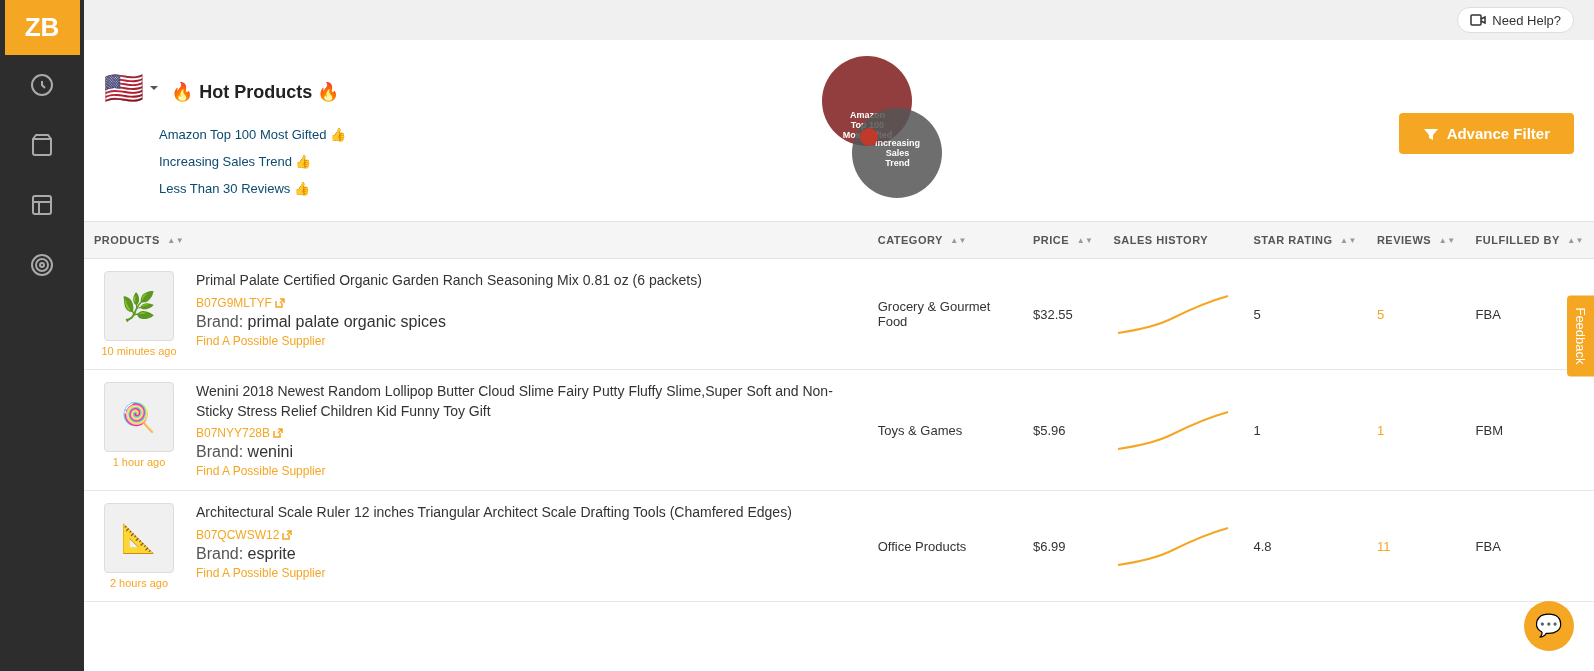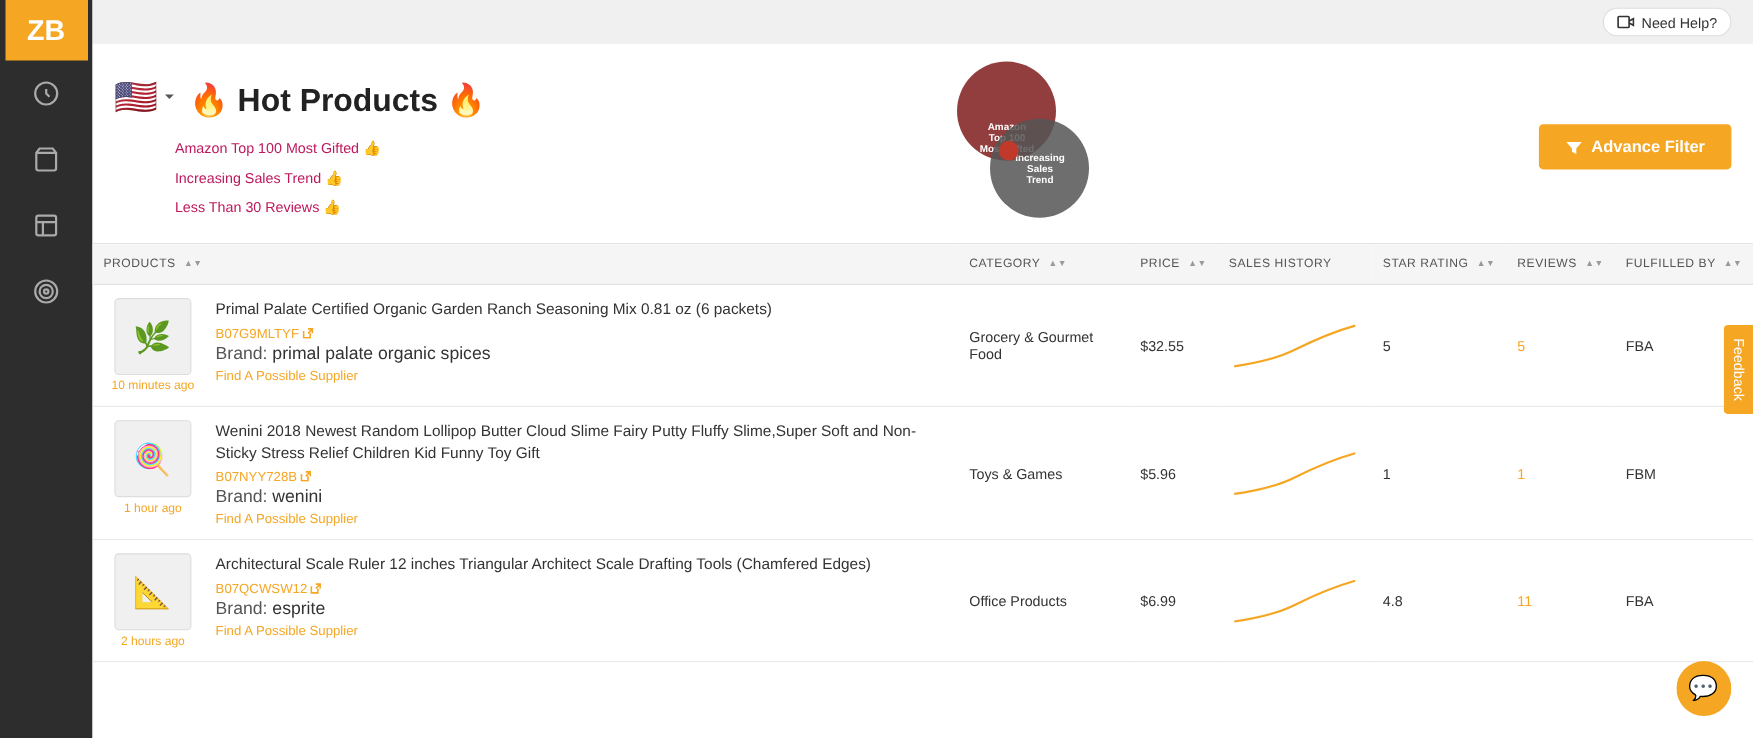--- a/index.html
+++ b/index.html
@@ -78,32 +78,32 @@
     }
     .header-left {}
     .flag-selector {
       display: flex;
       align-items: center;
       gap: 4px;
       cursor: pointer;
       margin-bottom: 8px;
     }
     .header-title {
-      font-size: 29px;
+      font-size: 18px;
       font-weight: bold;
       color: #222;
       margin-left: 12px;
     }
     .header-subtitles {
       margin-top: 6px;
       margin-left: 55px;
     }
     .header-subtitle {
       font-size: 13px;
-      color: #be185d;
+      color: #0c4a6e;
       margin-bottom: 3px;
       margin-top: 12px;
     }
 
     
     .venn-container {
       position: relative;
       width: 200px;
       height: 150px;
       margin: 0 auto;
@@ -133,21 +133,21 @@
     }
     table {
       width: 100%;
       border-collapse: collapse;
     }
     thead th {
       background: #f5f5f5;
       padding: 12px 10px;
       text-align: left;
       font-size: 11px;
-      font-weight: normal;
+      font-weight: bold;
       color: #555;
       letter-spacing: 0.5px;
       border-bottom: 1px solid #e0e0e0;
       white-space: nowrap;
     }
     .sort-arrows {
       display: inline-flex;
       flex-direction: column;
       margin-left: 4px;
       font-size: 8px;

